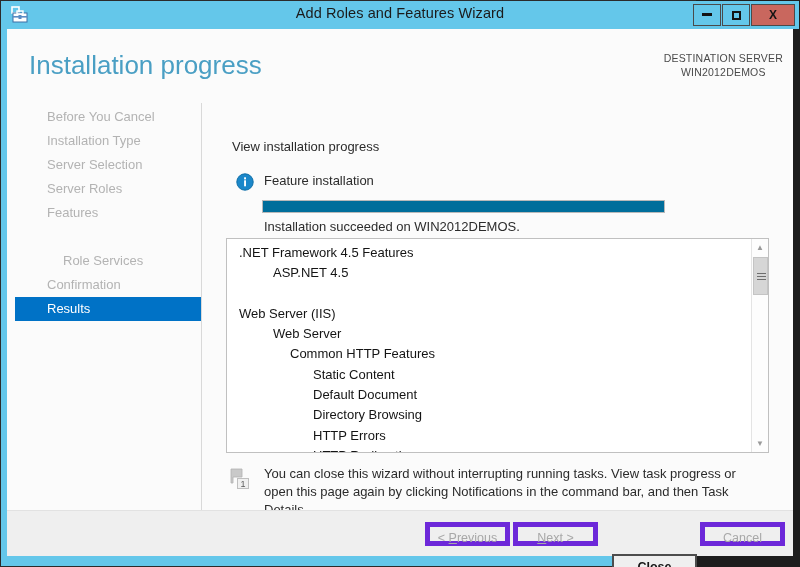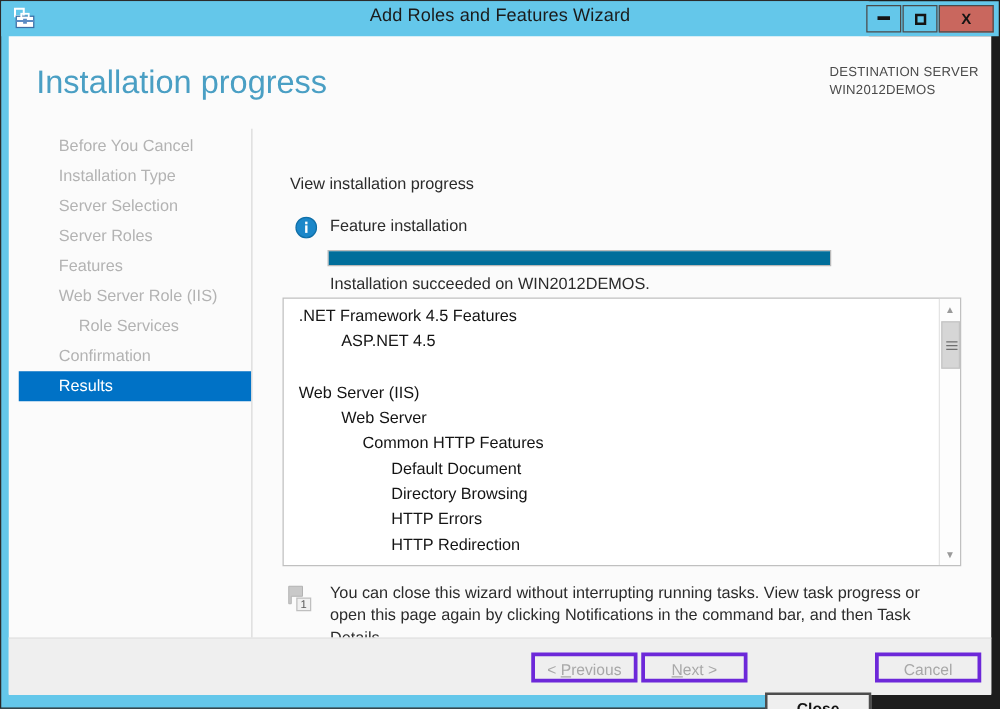--- a/index.html
+++ b/index.html
@@ -106,21 +106,21 @@
     position: absolute;
     left: 22px; top: 21px;
     font-size: 26px;
     color: #4a9fc4;
     font-weight: normal;
     white-space: nowrap;
   }
   #dest-block {
     position: absolute;
     right: 10px; top: 22px;
-    text-align: left;
+    text-align: center;
     font-size: 10.5px;
     color: #4a4a4a;
     line-height: 14px;
     letter-spacing: 0.2px;
   }
 
   
   #sidebar {
     position: absolute;
     left: 0; top: 70px;
@@ -316,21 +316,21 @@
     border-top: 1px solid #e2e2e2;
   }
   .wizbtn {
     position: absolute;
     top: 11px;
     height: 24px;
     line-height: 22px;
     text-align: center;
     font-size: 12.5px;
     background: #efefef;
-    border: 3px solid #6d28d9;
+    border: 5px solid #6d28d9;
     box-sizing: border-box;
     color: #a8a8a8;
     cursor: default;
     white-space: nowrap;
   }
   .wizbtn.enabled {
     color: #141414;
   }
   .wizbtn.default {
     border: 2px solid #4d4d4d;
@@ -373,21 +373,20 @@
         <div>WIN2012DEMOS</div>
       </div>
     </div>
 
     <div id="sidebar">
         <div class="nav-item" style="top: 6px;">Before You Cancel</div>
         <div class="nav-item" style="top: 30px;">Installation Type</div>
         <div class="nav-item" style="top: 54px;">Server Selection</div>
         <div class="nav-item" style="top: 78px;">Server Roles</div>
         <div class="nav-item" style="top: 102px;">Features</div>
-        <div class="nav-item" style="top: 126px;">Web Server Role (IIS)</div>
         <div class="nav-item sub" style="top: 150px;">Role Services</div>
         <div class="nav-item" style="top: 174px;">Confirmation</div>
         <div class="nav-item active" style="top: 198px;">Results</div>
       </div>
     <div id="sidebar-divider"></div>
 
     <div id="main">
 
       <div id="section-label">View installation progress</div>
 
@@ -407,20 +406,21 @@
       <div id="progress-status">Installation succeeded on WIN2012DEMOS.</div>
 
       <div id="listbox">
         <div id="list-inner">
             <div class="list-row ind-0">.NET Framework 4.5 Features</div>
             <div class="list-row ind-1">ASP.NET 4.5</div>
             <div class="list-row ind-0"></div>
             <div class="list-row ind-0">Web Server (IIS)</div>
             <div class="list-row ind-1">Web Server</div>
             <div class="list-row ind-2">Common HTTP Features</div>
+            <div class="list-row ind-3">Static Content</div>
             <div class="list-row ind-3">Default Document</div>
             <div class="list-row ind-3">Directory Browsing</div>
             <div class="list-row ind-3">HTTP Errors</div>
             <div class="list-row ind-3">HTTP Redirection</div>
           </div>
         <div id="scrollbar">
           <div class="sb-arrow" id="sb-up">▲</div>
           <div id="sb-thumb">
             <span id="sb-grip">
                 <i></i>

